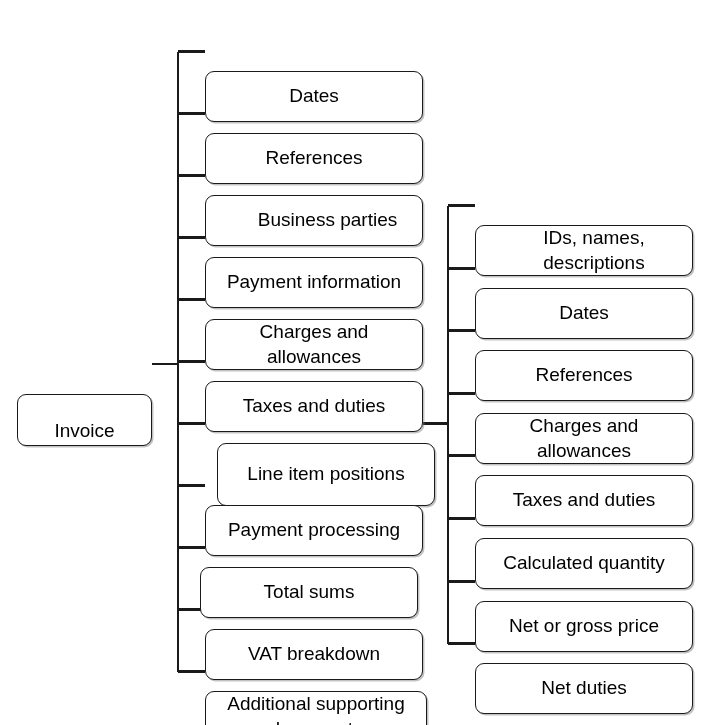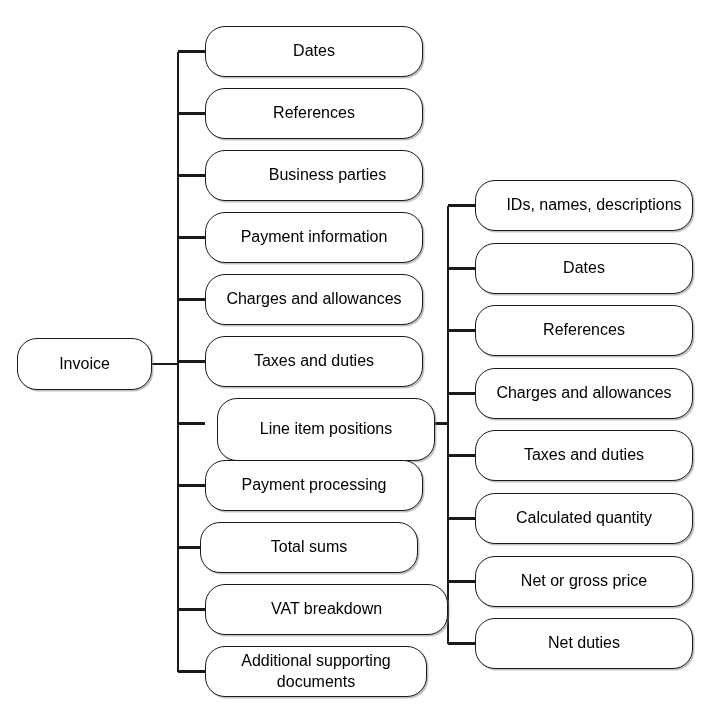--- a/index.html
+++ b/index.html
@@ -24,31 +24,32 @@
     left: 0;
     top: 0;
     width: 712px;
     height: 725px;
   }
   .node {
     position: absolute;
     box-sizing: border-box;
     background: #ffffff;
     border: 1.6px solid #1a1a1a;
-    border-radius: 20px;
+    border-radius: 9px;
     display: flex;
     align-items: center;
     justify-content: center;
     text-align: center;
-    font-size: 16px;
+    font-size: 19px;
     line-height: 1.28;
     color: #000000;
     padding: 2px 8px;
     box-shadow: 1.5px 1.5px 0.5px rgba(120,120,120,0.45);
     z-index: 2;
+    margin-top: 45px;
   }
   .node-label {
     display: block;
     white-space: pre-line;
   }
 </style>
 </head>
 <body>
 
 <div id="diagram-root">
@@ -70,21 +71,21 @@
       <line x1="448" y1="205.5" x2="475" y2="205.5" stroke="#1a1a1a" stroke-width="2.4" shape-rendering="crispEdges"></line>
       <line x1="448" y1="268.5" x2="475" y2="268.5" stroke="#1a1a1a" stroke-width="2.4" shape-rendering="crispEdges"></line>
       <line x1="448" y1="330.5" x2="475" y2="330.5" stroke="#1a1a1a" stroke-width="2.4" shape-rendering="crispEdges"></line>
       <line x1="448" y1="393.5" x2="475" y2="393.5" stroke="#1a1a1a" stroke-width="2.4" shape-rendering="crispEdges"></line>
       <line x1="448" y1="455.5" x2="475" y2="455.5" stroke="#1a1a1a" stroke-width="2.4" shape-rendering="crispEdges"></line>
       <line x1="448" y1="518.5" x2="475" y2="518.5" stroke="#1a1a1a" stroke-width="2.4" shape-rendering="crispEdges"></line>
       <line x1="448" y1="581.5" x2="475" y2="581.5" stroke="#1a1a1a" stroke-width="2.4" shape-rendering="crispEdges"></line>
       <line x1="448" y1="643.5" x2="475" y2="643.5" stroke="#1a1a1a" stroke-width="2.4" shape-rendering="crispEdges"></line>
       <line x1="423" y1="423.5" x2="448" y2="423.5" stroke="#1a1a1a" stroke-width="2.4" shape-rendering="crispEdges"></line>
     </svg>
-<div class="node" style="left: 17px; top: 338px; width: 135px; height: 52px;">
+<div class="node" style="left: 17px; top: 349px; width: 135px; height: 52px; align-items: flex-end;">
       <span class="node-label">Invoice</span>
     </div>
     <div class="node" style="left: 205px; top: 26px; width: 218px; height: 51px;">
       <span class="node-label">Dates</span>
     </div>
     <div class="node" style="left: 205px; top: 88px; width: 218px; height: 51px;">
       <span class="node-label">References</span>
     </div>
     <div class="node" style="left: 205px; top: 150px; width: 218px; height: 51px; padding-left: 35px;">
       <span class="node-label">Business parties</span>
@@ -100,21 +101,21 @@
     </div>
     <div class="node" style="left: 217px; top: 398px; width: 218px; height: 63px;">
       <span class="node-label">Line item positions</span>
     </div>
     <div class="node" style="left: 205px; top: 460px; width: 218px; height: 51px;">
       <span class="node-label">Payment processing</span>
     </div>
     <div class="node" style="left: 200px; top: 522px; width: 218px; height: 51px;">
       <span class="node-label">Total sums</span>
     </div>
-    <div class="node" style="left: 205px; top: 584px; width: 243px; height: 51px;">
+    <div class="node" style="left: 205px; top: 584px; width: 218px; height: 51px;">
       <span class="node-label">VAT breakdown</span>
     </div>
     <div class="node" style="left: 205px; top: 646px; width: 222px; height: 51px;">
       <span class="node-label">Additional supporting
 documents</span>
     </div>
     <div class="node" style="left: 475px; top: 180px; width: 218px; height: 51px; padding-left: 28px;">
       <span class="node-label">IDs, names, descriptions</span>
     </div>
     <div class="node" style="left: 475px; top: 243px; width: 218px; height: 51px;">

